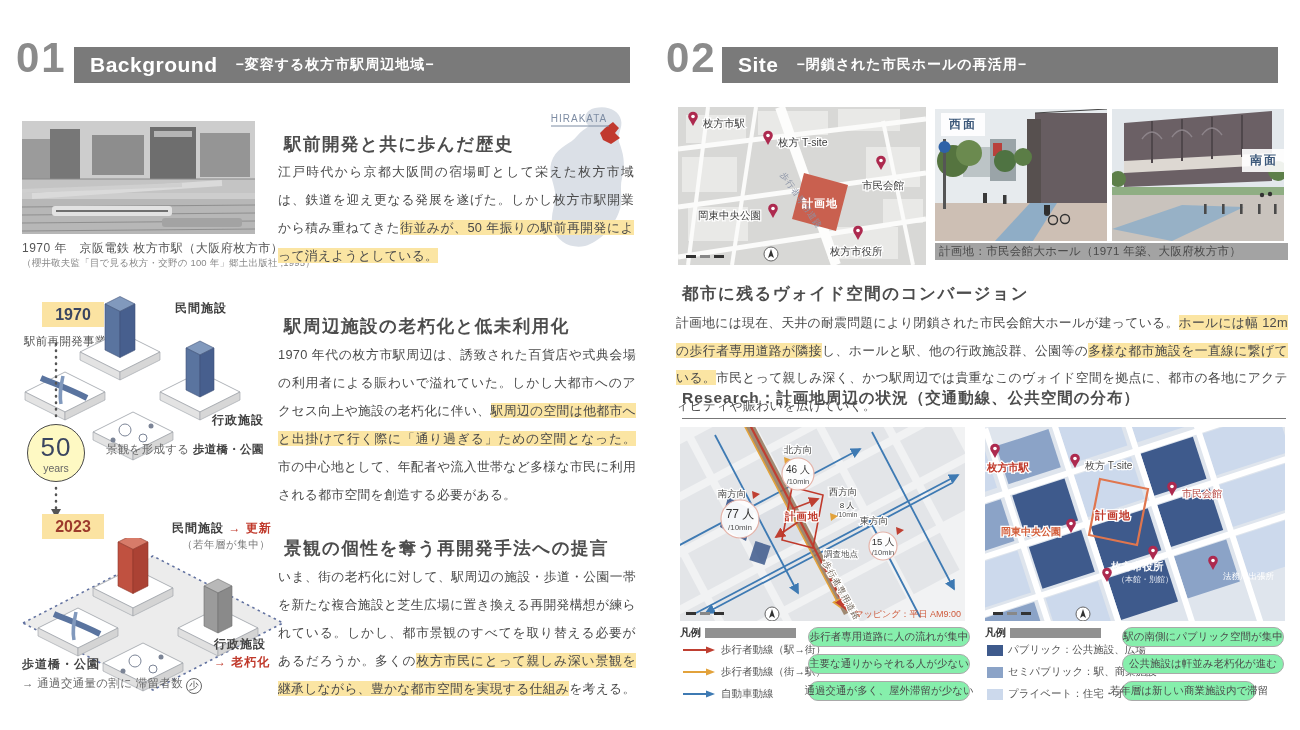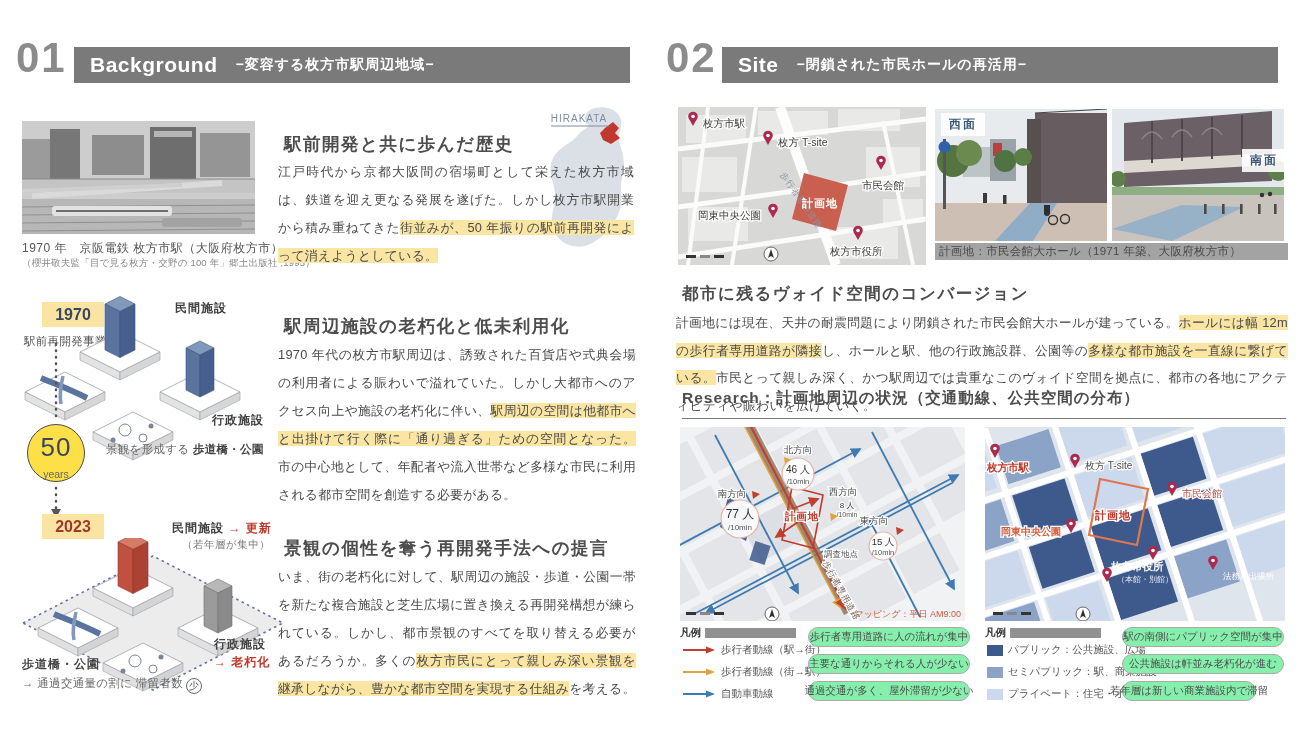--- a/index.html
+++ b/index.html
@@ -15,23 +15,23 @@
   .hl{background:#fbe5a3;}
   .cap1{font-size:12px;color:#555;letter-spacing:.5px;}
   .cap2{font-size:9.5px;color:#888;letter-spacing:.2px;}
   .badge-year{width:62px;height:25px;background:#fbe3a2;display:flex;align-items:center;justify-content:center;font-weight:bold;font-size:16px;color:#3a4560;}
   .badge-year.red{color:#9c3a2c;}
   .dlabel{font-size:12px;font-weight:bold;color:#404040;letter-spacing:1px;}
   .dsub{font-size:10.5px;color:#777;letter-spacing:.5px;}
   .dnote{font-size:11.5px;color:#666;letter-spacing:.3px;}
   .red{color:#c0392b;}
   .maru{display:inline-block;width:14px;height:14px;border:1px solid #666;border-radius:50%;font-size:10px;line-height:14px;text-align:center;vertical-align:-2px;margin-left:3px;color:#555;}
-  .circle50{box-sizing:border-box;width:58px;height:58px;border:1.5px solid #4a4a4a;border-radius:50%;background:#fde047;text-align:center;}
+  .circle50{box-sizing:border-box;width:58px;height:58px;border:1.5px solid #4a4a4a;border-radius:50%;background:#fef9c3;text-align:center;}
   .circle50 .n{font-size:26px;color:#3a4560;line-height:1;margin-top:9px;letter-spacing:1px;}
-  .circle50 .u{font-size:10.5px;color:#666;margin-top:8px;text-align:center;}
+  .circle50 .u{font-size:10.5px;color:#666;margin-top:2px;text-align:center;}
   .photo-tag{background:rgba(255,255,255,.9);color:#3c587a;font-weight:bold;font-size:12px;padding:3px 8px;letter-spacing:2px;}
   .photo-cap{background:#a3a3a3;font-size:11.5px;color:#4a4a4a;height:17px;line-height:17px;padding-left:4px;letter-spacing:.3px;}
   .void-head{font-size:16.5px;font-weight:bold;color:#4d4d4d;letter-spacing:1.5px;}
   .research-head{font-size:15.5px;font-weight:bold;color:#4d4d4d;letter-spacing:1px;border-bottom:1.5px solid #777;padding-bottom:9px;}
   .leg-title{display:flex;align-items:center;gap:4px;}
   .leg-title .t{font-size:10.5px;font-weight:bold;color:#333;}
   .leg-title .bar{flex:1;height:10px;background:#919191;}
   .leg-row{display:flex;align-items:center;gap:5px;font-size:10.5px;color:#555;height:18px;}
   .leg-sq{width:16px;height:11px;}
   .callout{box-sizing:border-box;border:1px solid #a9a9a9;border-radius:10px;background:#86efac;font-size:10.5px;color:#4a4a4a;display:flex;align-items:center;justify-content:center;height:20px;white-space:nowrap;}

